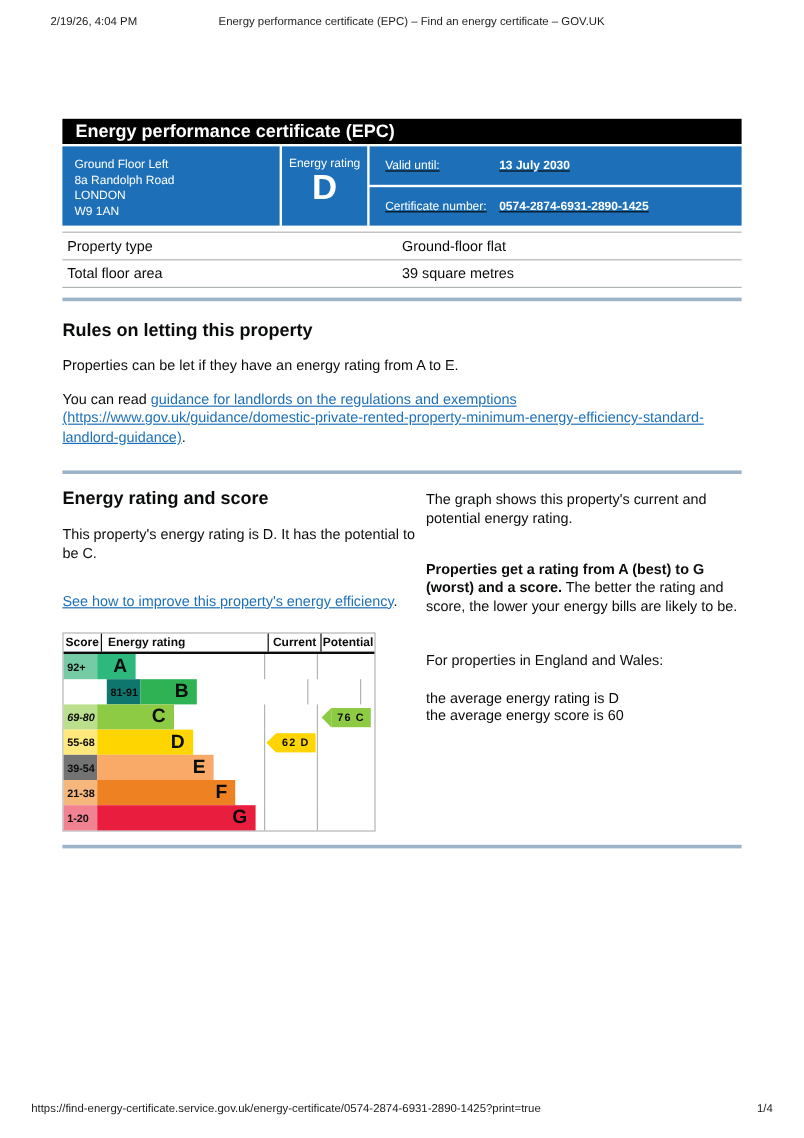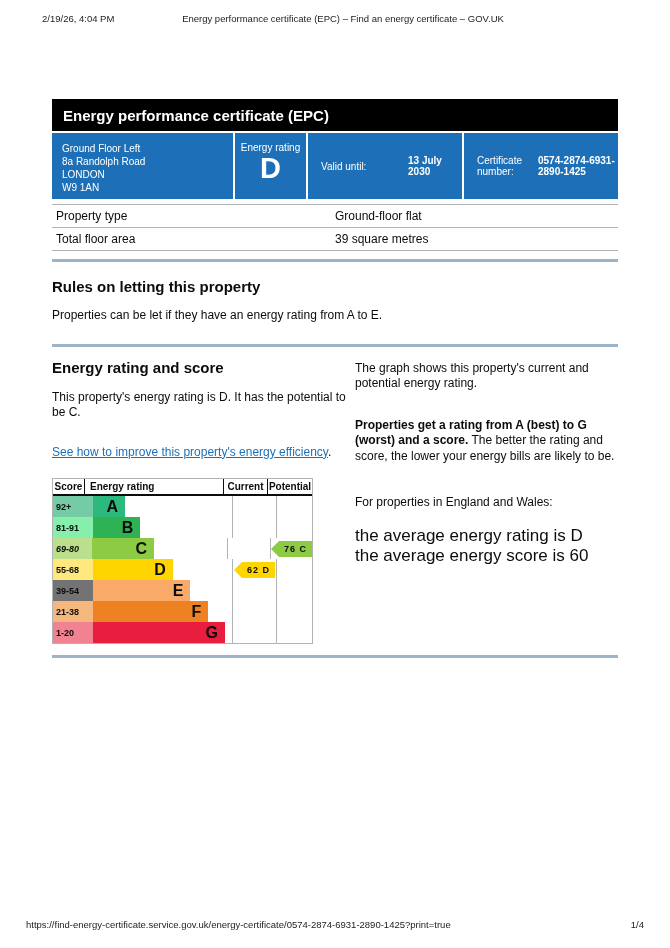--- a/index.html
+++ b/index.html
@@ -9,28 +9,28 @@
     -webkit-font-smoothing:antialiased;
   }
   
   .print-header{position:absolute;top:13px;left:16px;right:0;font-size:9.5px;color:#1c1c1c;}
   .ph-date{position:absolute;left:26px;top:0;}
   .ph-title{display:block;text-align:center;}
   .print-footer{position:absolute;top:919px;left:26px;right:26px;font-size:9.5px;color:#1c1c1c;
     display:flex;justify-content:space-between;}
   
   .content{position:absolute;left:52px;top:99px;width:566px;}
-  .banner{background:#000;height:32px;display:flex;align-items:center;padding-left:11px;box-sizing:border-box;}
+  .banner{background:#000;height:21px;display:flex;align-items:center;padding-left:11px;box-sizing:border-box;}
   .banner h1{color:#fff;font-size:15px;font-weight:bold;margin:0;}
   
   .summary{display:flex;margin-top:2px;height:66px;gap:2px;}
   .sum-address{width:181px;color:#fff;font-size:10px;line-height:1.3;padding:9px 0 0 10px;box-sizing:border-box;}
   .sum-rating{width:71px;color:#fff;text-align:center;padding-top:9px;box-sizing:border-box;font-size:10px;}
   .sum-rating .big{display:block;font-size:29px;font-weight:bold;line-height:1.0;margin-top:1px;}
-  .sum-meta{flex:1;display:flex;flex-direction:row;gap:2px;}
+  .sum-meta{flex:1;display:flex;flex-direction:column;gap:2px;text-decoration:underline;}
   .meta-row{flex:1;display:flex;align-items:center;color:#fff;font-size:10px;padding-left:13px;}
   .meta-label{width:95px;}
   .meta-value{font-weight:bold;}
   
   .prop-table{margin-top:5px;font-size:12px;border-top:1px solid #b1b4b6;}
   .prow{display:flex;border-bottom:1px solid #b1b4b6;padding:4px 0 4px 4px;}
   .plabel{width:279px;}
   
   .rule{border:none;border-top:3px solid #9db4c8;margin:8px 0 0 0;}
   .rule-2{margin-top:20px;}
@@ -41,31 +41,31 @@
   
   .cols{display:flex;margin-top:12px;}
   .col-left{width:303px;box-sizing:border-box;}
   .col-right{width:263px;}
   .col-left h2{margin-top:0;}
   .col-left .lead{margin-top:14px;}
   .col-left .improve{margin-top:24px;}
   .col-right p{margin-top:26px;}
   .col-right .first{margin-top:2px;}
   .col-right .avg-intro{margin-top:30px;}
-  .avg-lines{margin-top:16px;font-size:17px;line-height:1.18;}
+  .avg-lines{margin-top:16px;font-size:12px;line-height:1.18;}
   
   .chart{margin-top:18px;width:261px;border:1px solid #b1b4b6;box-sizing:border-box;}
   .chead{display:flex;height:15px;border-bottom:2px solid #0b0c0c;font-weight:bold;font-size:10px;align-items:stretch;}
   .chead span{display:flex;align-items:center;box-sizing:border-box;}
   .h-score{width:32px;justify-content:center;border-right:1px solid #0b0c0c;}
   .h-rating{width:139px;padding-left:5px;border-right:1px solid #0b0c0c;}
   .h-current{width:44px;justify-content:center;border-right:1px solid #0b0c0c;}
   .h-potential{flex:1;justify-content:center;}
   .crow{display:flex;height:21px;}
-  .c-score{width:40px;font-size:9px;font-weight:bold;display:flex;align-items:center;padding-left:3px;box-sizing:border-box;}
+  .c-score{width:28px;font-size:9px;font-weight:bold;display:flex;align-items:center;padding-left:3px;box-sizing:border-box;}
   .c-rating{width:139px;}
   .bar{height:100%;display:flex;align-items:center;justify-content:flex-end;padding-right:7px;box-sizing:border-box;}
   .letter{font-size:16px;font-weight:bold;line-height:1;}
   .c-current{width:44px;border-left:1px solid #b1b4b6;display:flex;align-items:center;justify-content:center;box-sizing:border-box;}
   .c-potential{flex:1;border-left:1px solid #b1b4b6;display:flex;align-items:center;justify-content:center;box-sizing:border-box;}
   .arrow{display:flex;align-items:flex-end;height:16px;}
   .arrow-head{width:0;height:0;border-top:8px solid transparent;border-bottom:8px solid transparent;border-right:8px solid var(--ac);}
   .arrow-body{background:var(--ac);height:16px;display:flex;align-items:center;font-size:9px;font-weight:bold;padding:0 5px;letter-spacing:1px;white-space:nowrap;}
 </style>
 </head>
@@ -113,20 +113,21 @@
     <div class="prow">
       <span class="plabel">Total floor area</span>
       <span class="pvalue">39 square metres</span>
     </div>
   </div>
 
   <hr class="rule">
 
   <h2>Rules on letting this property</h2>
   <p>Properties can be let if they have an energy rating from A to E.</p>
+  <p><span>You can read </span><a href="#">guidance for landlords on the regulations and exemptions (https://www.gov.uk/guidance/domestic-private-rented-property-minimum-energy-efficiency-standard-landlord-guidance)</a><span>.</span></p>
 
   <hr class="rule rule-2">
 
   <div class="cols">
     <div class="col-left">
       <h2>Energy rating and score</h2>
       <p class="lead">This property's energy rating is D. It has the potential to be C.</p>
       <p class="improve"><a href="#">See how to improve this property's energy efficiency</a><span>.</span></p>
 
       <div class="chart">
@@ -142,21 +143,21 @@
           <div class="c-rating">
               <div class="bar" style="background-color: rgb(45, 184, 126); width: 23%;">
                 <span class="letter">A</span>
               </div>
             </div>
           <div class="c-current"></div>
           <div class="c-potential"></div>
         </div>
 
         <div class="crow">
-          <div class="c-score" style="background-color: #86efac;">81-91</div>
+          <div class="c-score" style="background-color: #0f766e; margin-left: 36px;">81-91</div>
           <div class="c-rating">
               <div class="bar" style="background-color: rgb(46, 178, 84); width: 34%;">
                 <span class="letter">B</span>
               </div>
             </div>
           <div class="c-current"></div>
           <div class="c-potential"></div>
         </div>
 
         <div class="crow">

